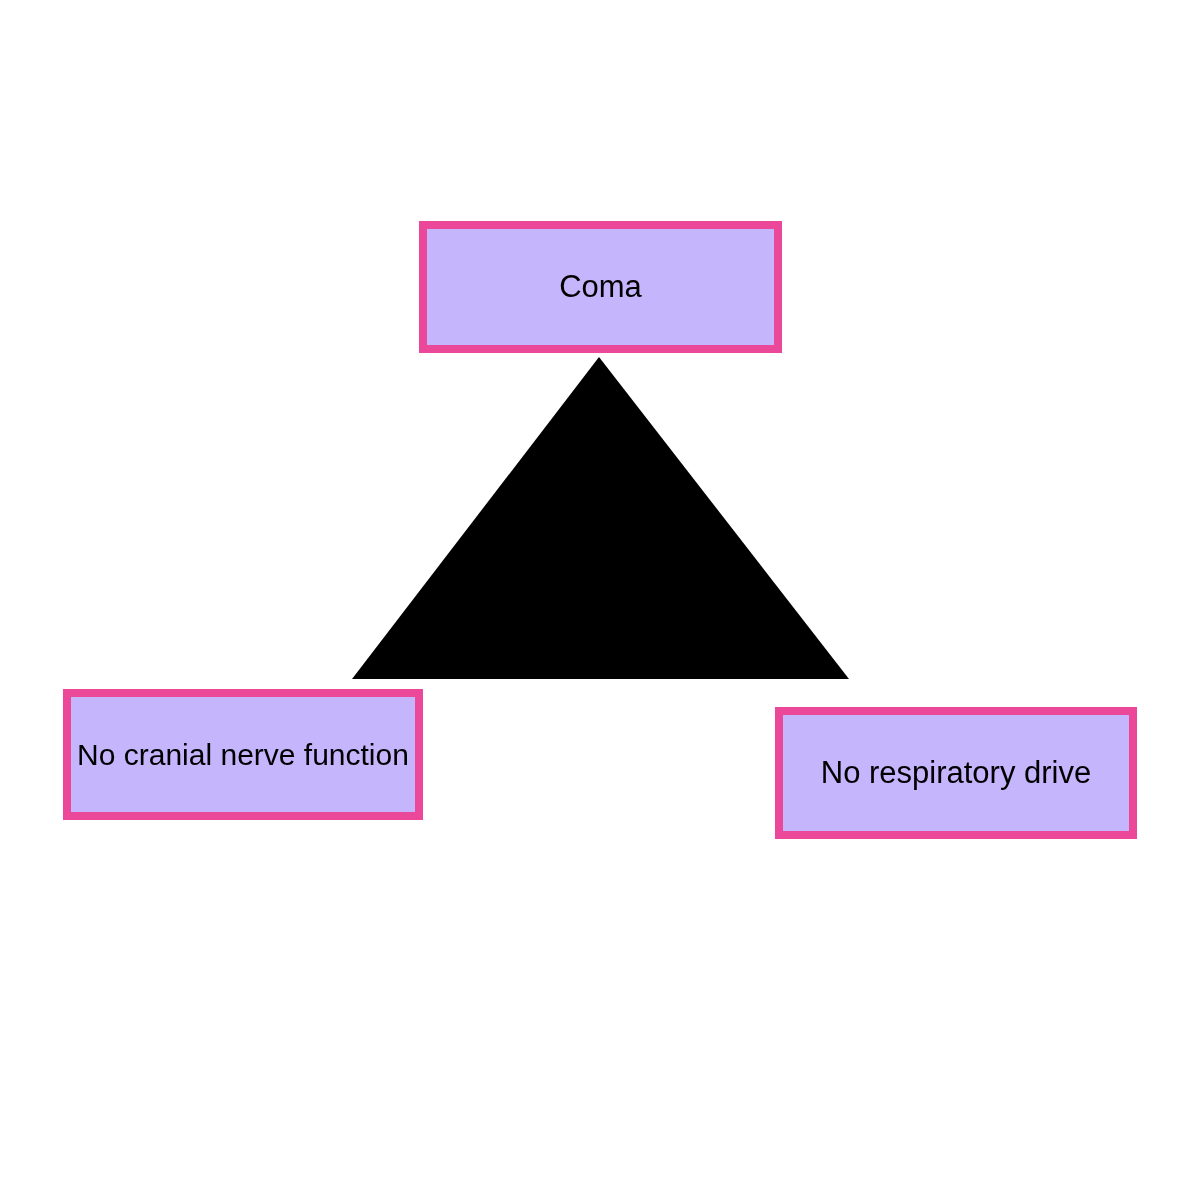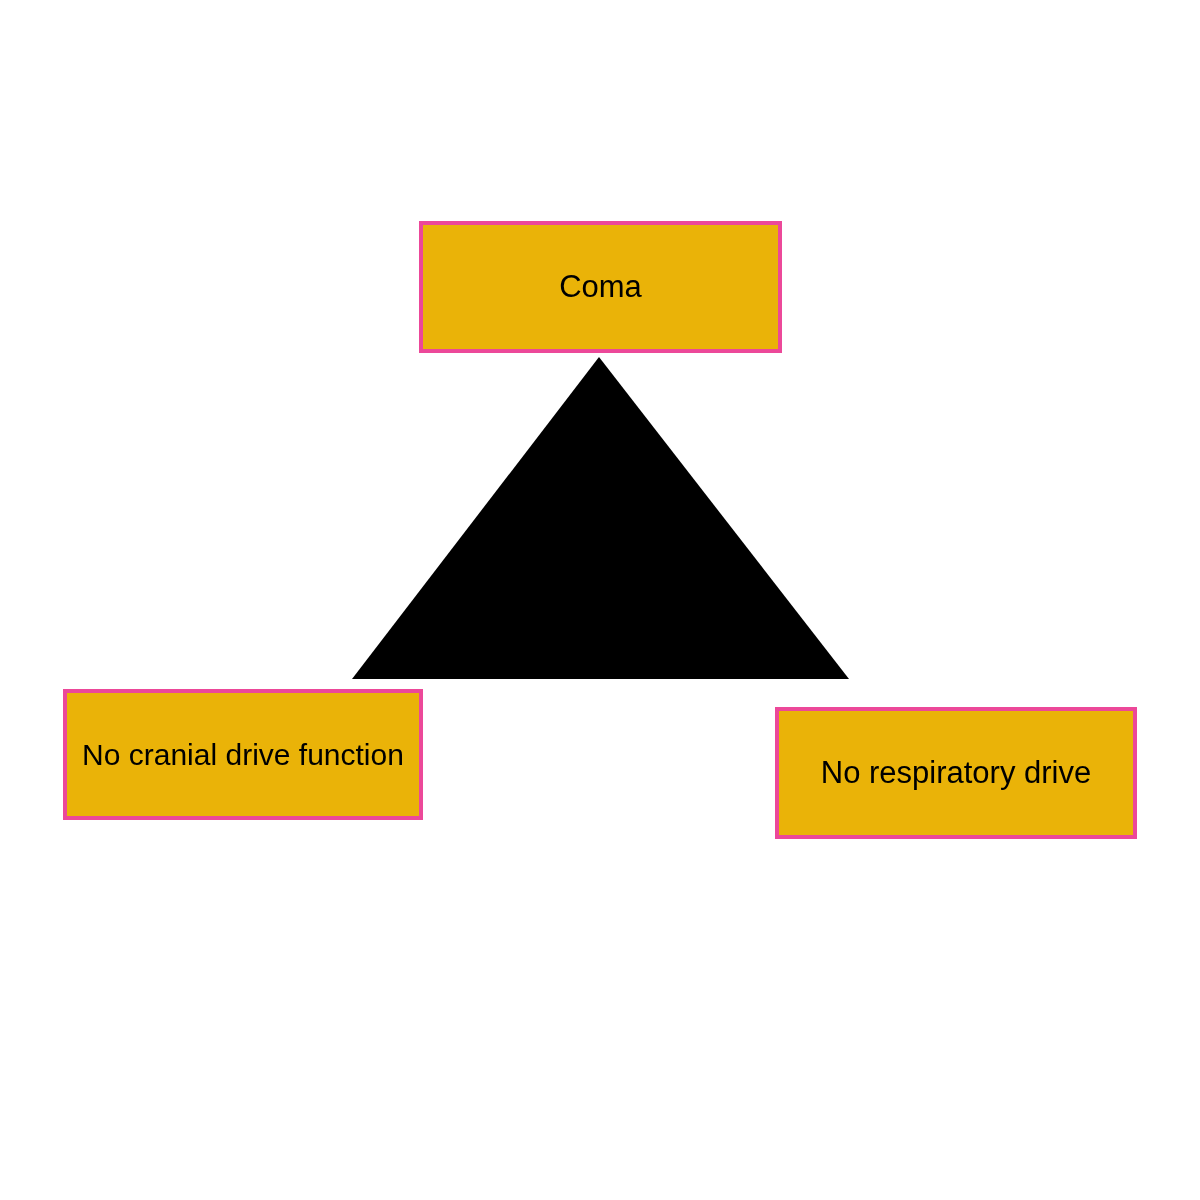--- a/index.html
+++ b/index.html
@@ -12,22 +12,22 @@
     width: 1200px;
     height: 1200px;
     background: #ffffff;
     font-family: "Liberation Sans", sans-serif;
     color: #000000;
     overflow: hidden;
   }
   .node {
     position: absolute;
     box-sizing: border-box;
-    border: 4px solid #ec4899;
-    background: #eab308;
+    border: 8px solid #ec4899;
+    background: #c4b5fd;
     display: flex;
     align-items: center;
     justify-content: center;
     text-align: center;
     font-size: 31px;
     line-height: 1.2;
     white-space: nowrap;
   }
   .node-top {
     left: 419px;
@@ -64,20 +64,20 @@
 
   <div class="node node-top">
     <span>Coma</span>
   </div>
 
   <svg class="triangle" viewBox="0 0 497 322" preserveAspectRatio="none" xmlns="http://www.w3.org/2000/svg">
     <polygon points="247,0 0,322 497,322" fill="#000000"></polygon>
   </svg>
 
   <div class="node node-bl">
-    <span>No cranial drive function</span>
+    <span>No cranial nerve function</span>
   </div>
 
   <div class="node node-br">
     <span>No respiratory drive</span>
   </div>
 
 </div>
 
 </body></html>

